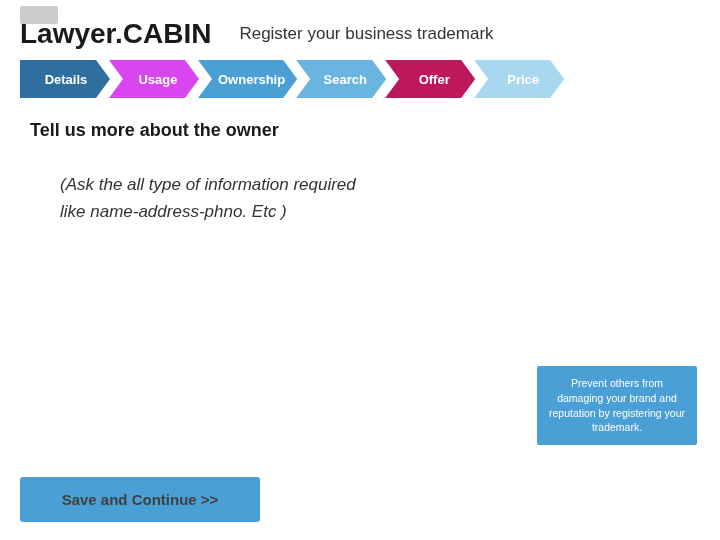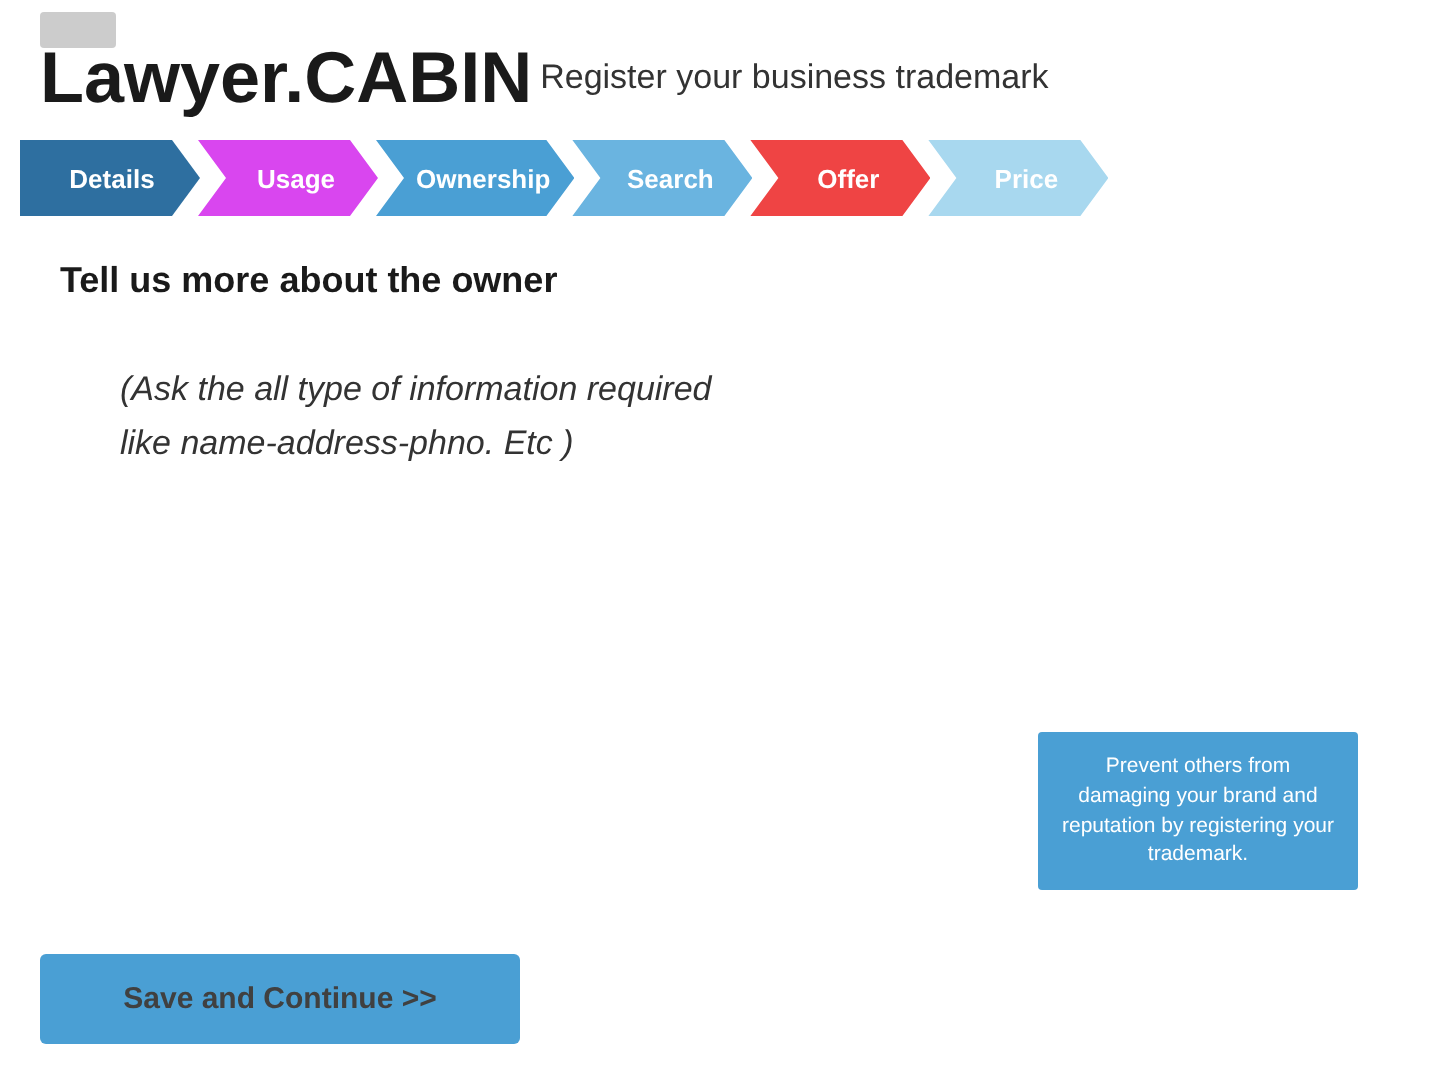--- a/index.html
+++ b/index.html
@@ -12,44 +12,44 @@
       position: relative;
     }
 
     
     .header {
       display: flex;
       align-items: center;
       padding: 18px 20px 10px 20px;
     }
     .logo {
-      font-size: 36px;
-      font-weight: bold;
-      color: #1a1a1a;
-      margin-right: 4px;
+      font-size: 28px;
+      font-weight: bold;
+      color: #1a1a1a;
+      margin-right: 28px;
     }
     .logo span {
       color: #1a1a1a;
     }
     .logo strong {
       color: #1a1a1a;
     }
     .tagline {
       font-size: 17px;
       color: #333;
       font-weight: normal;
     }
 
     
     .nav-bar {
       display: flex;
       align-items: stretch;
       height: 38px;
       margin: 0 0 0 0;
-      padding: 0 10px;
+      padding: 0 20px;
     }
 
     .nav-item {
       display: flex;
       align-items: center;
       justify-content: center;
       position: relative;
       min-width: 90px;
       padding: 0 12px 0 20px;
       font-size: 13px;
@@ -72,21 +72,21 @@
     .nav-item.medium {
       background: #d946ef;
     }
     .nav-item.active {
       background: #4a9fd4;
     }
     .nav-item.light {
       background: #6ab4e0;
     }
     .nav-item.lighter {
-      background: #ef4444;
+      background: #be185d;
     }
     .nav-item.lightest {
       background: #a8d8ef;
     }
 
     .nav-item.dark { z-index: 6; }
     .nav-item.medium { z-index: 5; }
     .nav-item.active { z-index: 4; }
     .nav-item.light { z-index: 3; }
     .nav-item.lighter { z-index: 2; }
@@ -115,21 +115,21 @@
       font-style: italic;
       font-size: 17px;
       color: #333;
       margin: 30px 0 20px 30px;
       line-height: 1.6;
     }
 
     
     .tooltip-box {
       position: absolute;
-      right: 41px;
+      right: 23px;
       bottom: 95px;
       width: 160px;
       background: #4a9fd4;
       color: #fff;
       font-size: 10.5px;
       padding: 10px 10px;
       line-height: 1.4;
       text-align: center;
       border-radius: 2px;
     }

